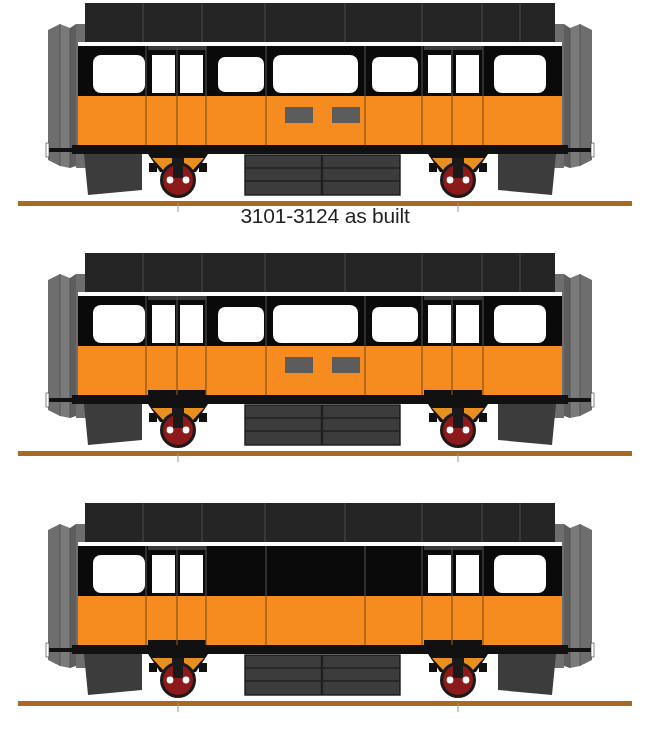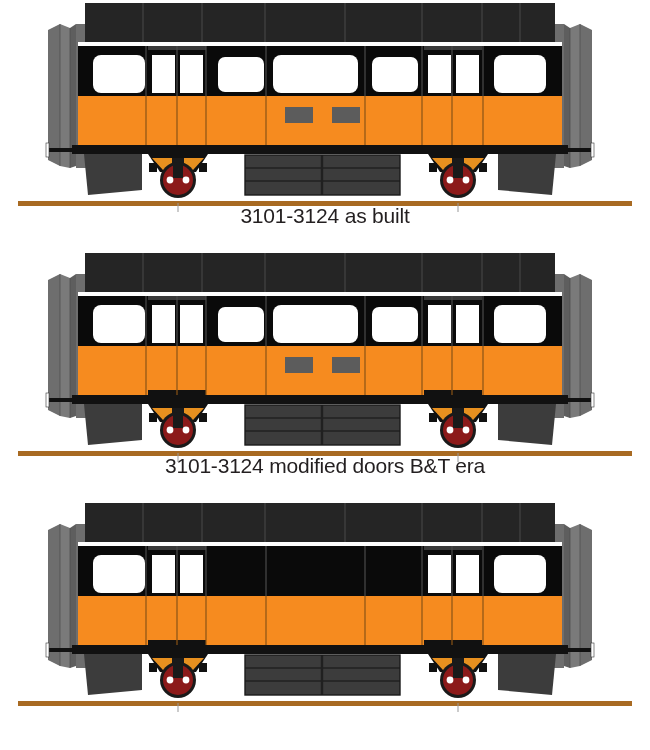--- a/index.html
+++ b/index.html
@@ -284,21 +284,20 @@
         <rect x="452" y="158" width="12" height="20" fill="#1a1a1a"></rect>
         <rect x="429" y="163" width="8" height="9" fill="#111"></rect>
         <rect x="479" y="163" width="8" height="9" fill="#111"></rect>
         <circle cx="458" cy="180" r="18" fill="#1a1a1a"></circle>
         <circle cx="458" cy="180" r="15" fill="#8c1a1a"></circle>
         <circle cx="450" cy="180" r="3.4" fill="#ffffff"></circle>
         <circle cx="466" cy="180" r="3.4" fill="#ffffff"></circle>
         <rect x="453" y="164" width="10" height="14" fill="#1a1a1a"></rect>
       </g>
     </svg>
-    <div class="caption">3101-3124 modified doors B&amp;T era</div>
   </div>
 
   <div class="panel panel3">
     <svg class="diagram" viewBox="0 0 650 212">
       <rect x="18" y="201" width="614" height="5" fill="#a86a22"></rect>
       <line x1="178" y1="203" x2="178" y2="212" stroke="#999" stroke-width="1"></line>
       <line x1="458" y1="203" x2="458" y2="212" stroke="#999" stroke-width="1"></line>
 
       <g>
         <polygon points="48,30 60,24 60,166 48,160" fill="#6e6e6e"></polygon>

